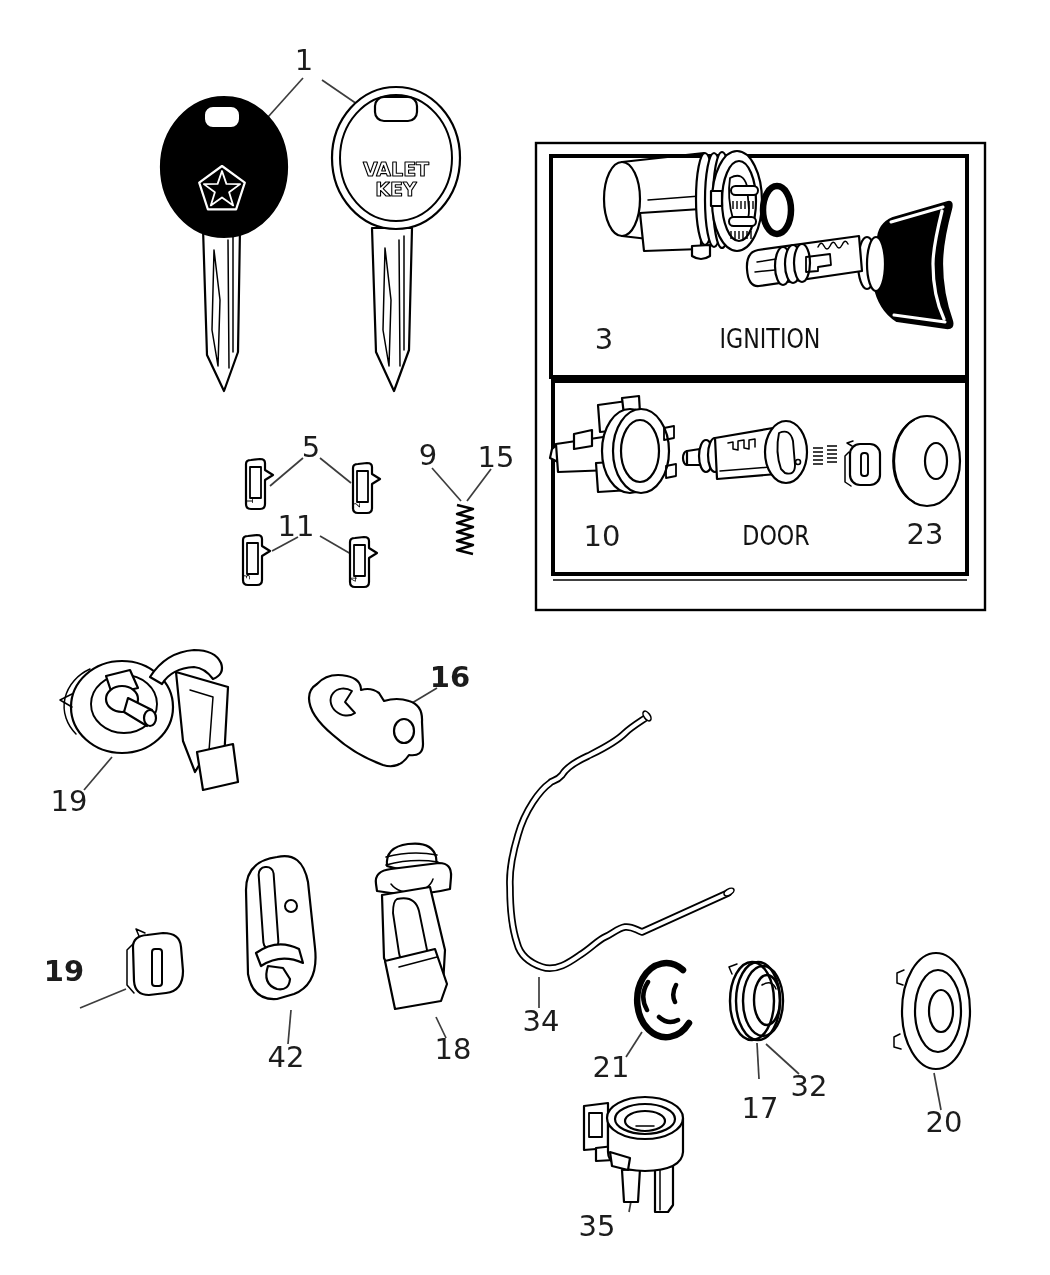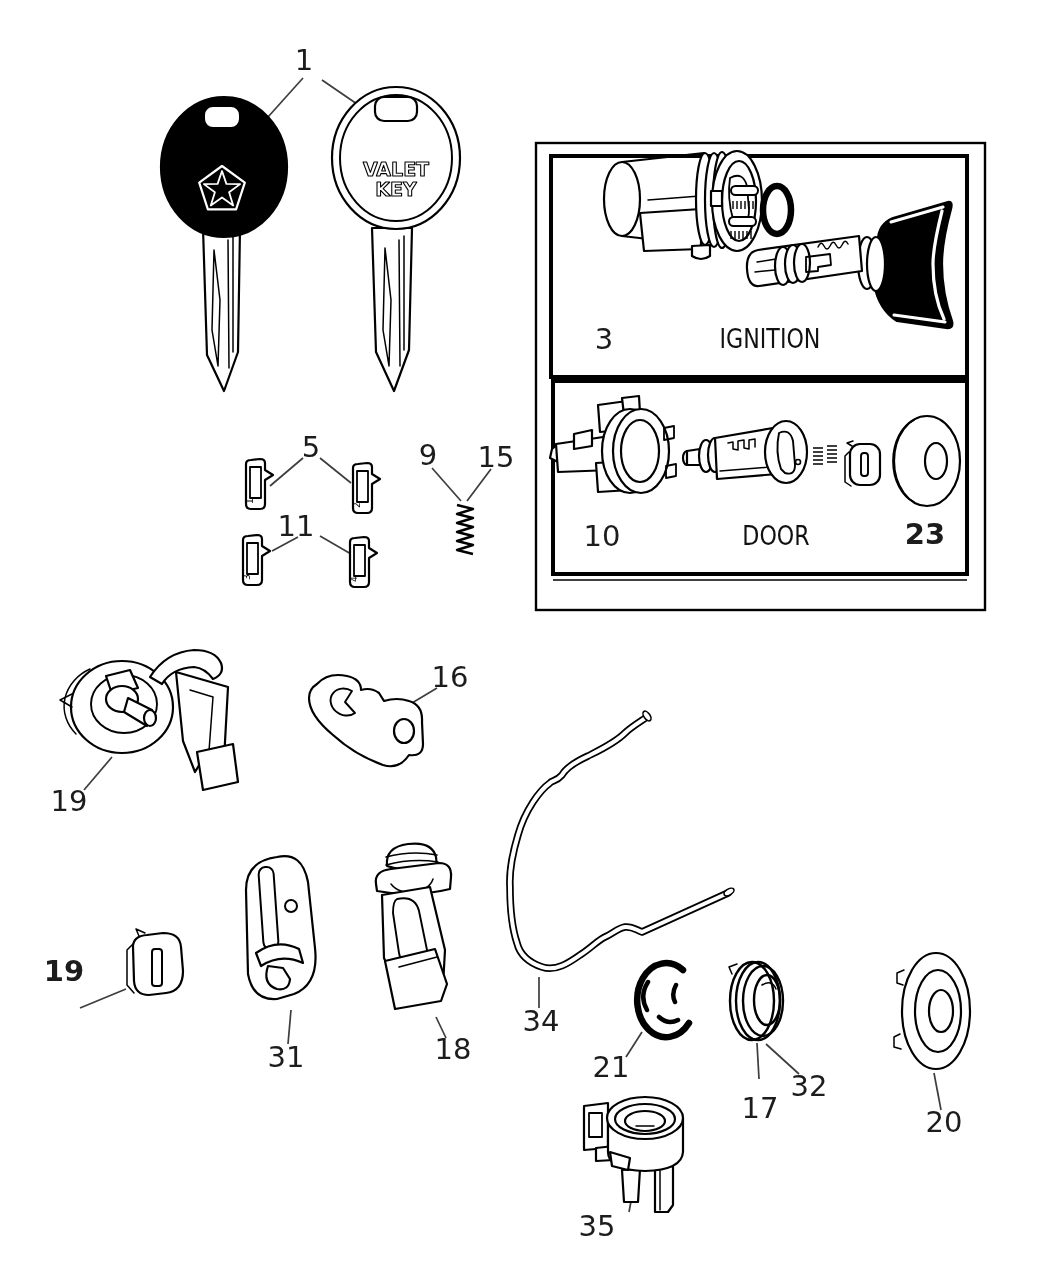--- a/index.html
+++ b/index.html
@@ -288,25 +288,25 @@
 
   </svg>
 
   <div class="callout" style="left:304px;top:60px;">1</div>
   <div class="callout" style="left:311px;top:447px;">5</div>
   <div class="callout" style="left:428px;top:455px;">9</div>
   <div class="callout" style="left:496px;top:457px;">15</div>
   <div class="callout" style="left:296px;top:526px;">11</div>
   <div class="callout" style="left:604px;top:339px;">3</div>
   <div class="callout" style="left:602px;top:536px;">10</div>
-  <div class="callout" style="left:925px;top:534px;font-weight:bold;">23</div>
-  <div class="callout" style="left:450px;top:677px;">16</div>
+  <div class="callout" style="left:925px;top:534px;">23</div>
+  <div class="callout" style="left:450px;top:677px;font-weight:bold;">16</div>
   <div class="callout" style="left:69px;top:801px;">19</div>
   <div class="callout" style="left:64px;top:971px;font-weight:bold;">19</div>
-  <div class="callout" style="left:286px;top:1057px;">31</div>
+  <div class="callout" style="left:286px;top:1057px;">42</div>
   <div class="callout" style="left:453px;top:1049px;text-align:center;">18</div>
   <div class="callout" style="left:541px;top:1021px;">34</div>
   <div class="callout" style="left:611px;top:1067px;">21</div>
   <div class="callout" style="left:760px;top:1108px;">17</div>
   <div class="callout" style="left:809px;top:1086px;">32</div>
   <div class="callout" style="left:944px;top:1122px;">20</div>
   <div class="callout" style="left:597px;top:1226px;text-align:right;">35</div>
 
   <div class="sect" style="left:770px;top:338px;">IGNITION</div>
   <div class="sect" style="left:776px;top:535px;">DOOR</div>

